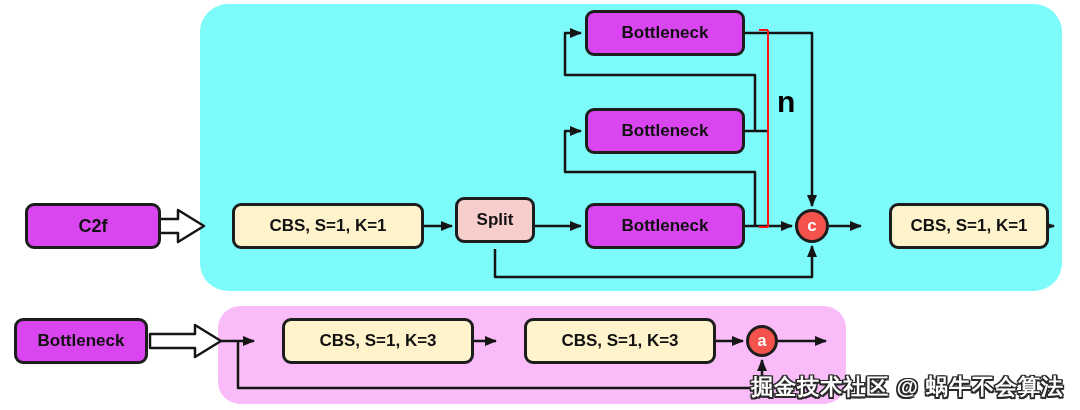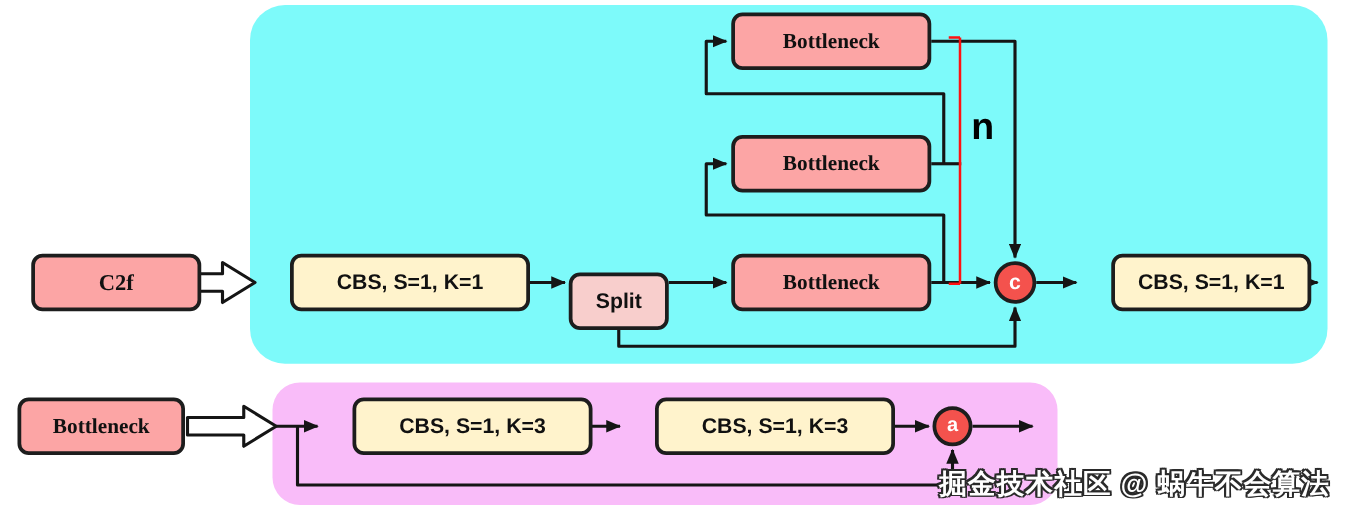--- a/index.html
+++ b/index.html
@@ -9,42 +9,42 @@
   }
   .region{position:absolute;}
   .region.cyan{left:200px;top:4px;width:862px;height:287px;background:#7DFAFA;border-radius:28px;}
   .region.pink{left:218px;top:306px;width:628px;height:98px;background:#F9BCF9;border-radius:22px;}
   svg.wires{position:absolute;left:0;top:0;width:1080px;height:410px;}
   .box{
     position:absolute;box-sizing:border-box;display:flex;align-items:center;justify-content:center;
     border:3px solid #1d1d1d;border-radius:9px;font-weight:bold;font-size:17px;color:#111;
     white-space:nowrap;
   }
-  .green{background:#fca5a5;font-family:Liberation Serif, serif;}
+  .green{background:#d946ef;}
   .yellow{background:#FFF3CC;margin-left:24px;}
   .salmon{background:#F8CECC;}
   .circle{
     position:absolute;box-sizing:border-box;border:3px solid #1d1d1d;border-radius:50%;
     display:flex;align-items:center;justify-content:center;background:#F4524D;
     color:#ffffff;font-weight:bold;
   }
   #c-circle{left:795px;top:209px;width:34px;height:34px;font-size:17px;}
   #a-circle{left:746px;top:325px;width:32px;height:32px;font-size:16px;}
   #n-label{position:absolute;left:777px;top:85px;font-size:30px;font-weight:600;color:#000;}
   #watermark{
     position:absolute;right:16px;top:372px;font-size:22px;font-weight:bold;color:#ffffff;
     letter-spacing:1px;white-space:nowrap;
     text-shadow:-1.5px -1.5px 0 #2a2a2a,1.5px -1.5px 0 #2a2a2a,-1.5px 1.5px 0 #2a2a2a,
                  1.5px 1.5px 0 #2a2a2a,0 -1.5px 0 #2a2a2a,0 1.5px 0 #2a2a2a,
                 -1.5px 0 0 #2a2a2a,1.5px 0 0 #2a2a2a;
   }
   
   #c2f-box{left:25px;top:203px;width:136px;height:46px;font-size:18px;}
   #cbs-in{left:208px;top:203px;width:192px;height:46px;}
-  #split-box{left:455px;top:218px;width:80px;height:46px;}
+  #split-box{left:455px;top:197px;width:80px;height:46px;}
   #bn-bottom{left:585px;top:203px;width:160px;height:46px;}
   #bn-mid{left:585px;top:108px;width:160px;height:46px;}
   #bn-top{left:585px;top:10px;width:160px;height:46px;}
   #cbs-out{left:865px;top:203px;width:160px;height:46px;}
   #bottleneck-label-box{left:14px;top:318px;width:134px;height:46px;}
   #cbs-b1{left:258px;top:318px;width:192px;height:46px;}
   #cbs-b2{left:500px;top:318px;width:192px;height:46px;}
 </style>
 </head>
 <body>

